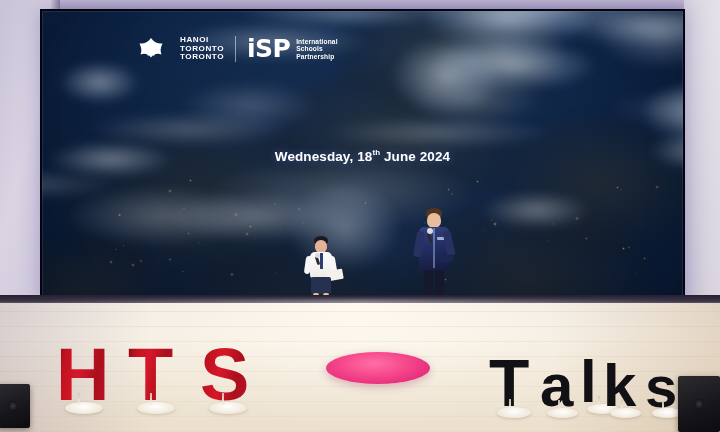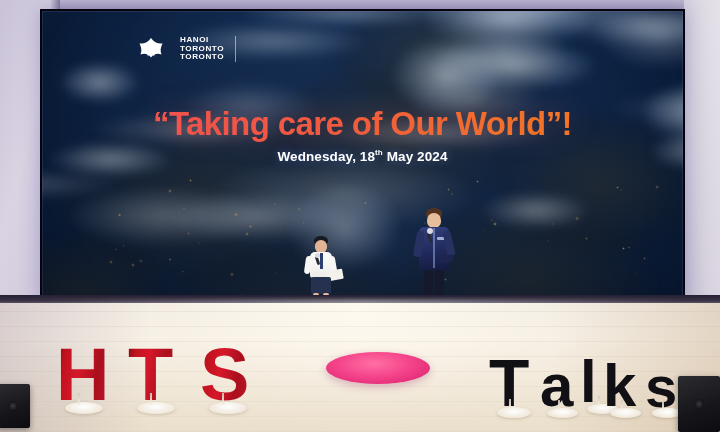--- a/index.html
+++ b/index.html
@@ -496,26 +496,33 @@
         </svg>
         <div class="hts-words">
           <div>HANOI</div>
           <div>TORONTO</div>
           <div>TORONTO</div>
         </div>
       </div>
 
       <div class="logo-divider"></div>
 
+      <div class="isp-logo">
+        <div class="isp-mark">iSP</div>
+        <div class="isp-words">
+          <div>International</div>
+          <div>Schools</div>
+          <div>Partnership</div>
+        </div>
+      </div>
     </div>
 
 
-    <div class="headline">“Taking care of Our World”!</div>
-
-    <div class="subhead"><span>Wednesday, 18</span><sup>th</sup><span> May 2024</span></div>
+
+    <div class="subhead"><span>Wednesday, 18</span><sup>th</sup><span> June 2024</span></div>
 
     <div class="screen-bezel"></div>
   </div>
 
   <div class="person" style="left:296px; top:236px; width:48px; height:104px;">
     <div class="p-hair" style="left:18px; top:0; width:14px; height:9px; background:#1a1a22;"></div>
     <div class="p-head" style="left:19px; top:4px; width:12px; height:13px; background:#e2b394;"></div>
     <div class="p-torso" style="left:14px; top:16px; width:22px; height:26px; background:linear-gradient(180deg,#fdfdfd,#ecebe9);"></div>
     <div style="position:absolute; left:24px; top:17px; width:3px; height:16px; background:#2c3e70;"></div>
     <div class="p-arm" style="left:9px; top:20px; width:6px; height:18px; background:#f7f6f4; transform:rotate(8deg);"></div>

